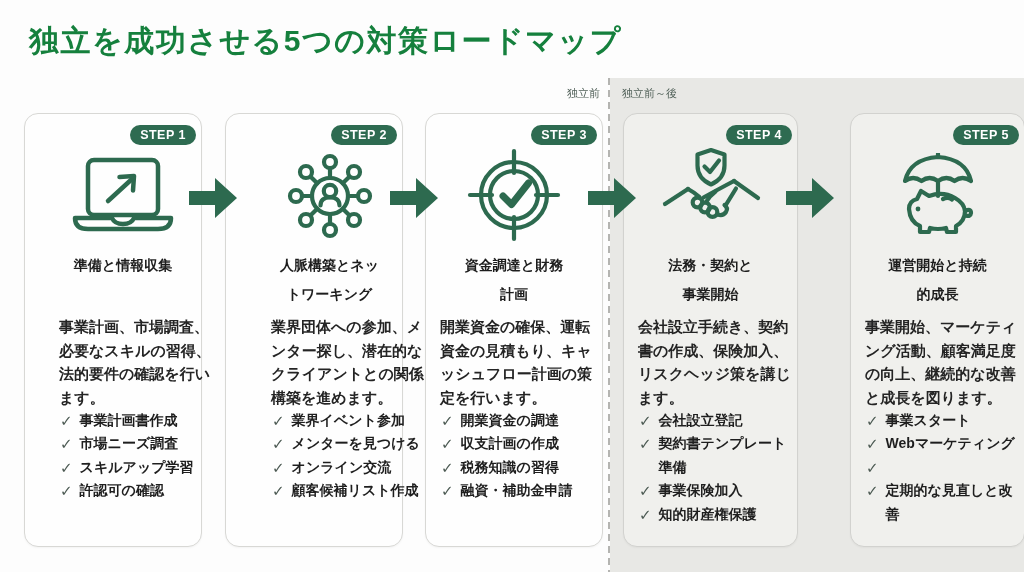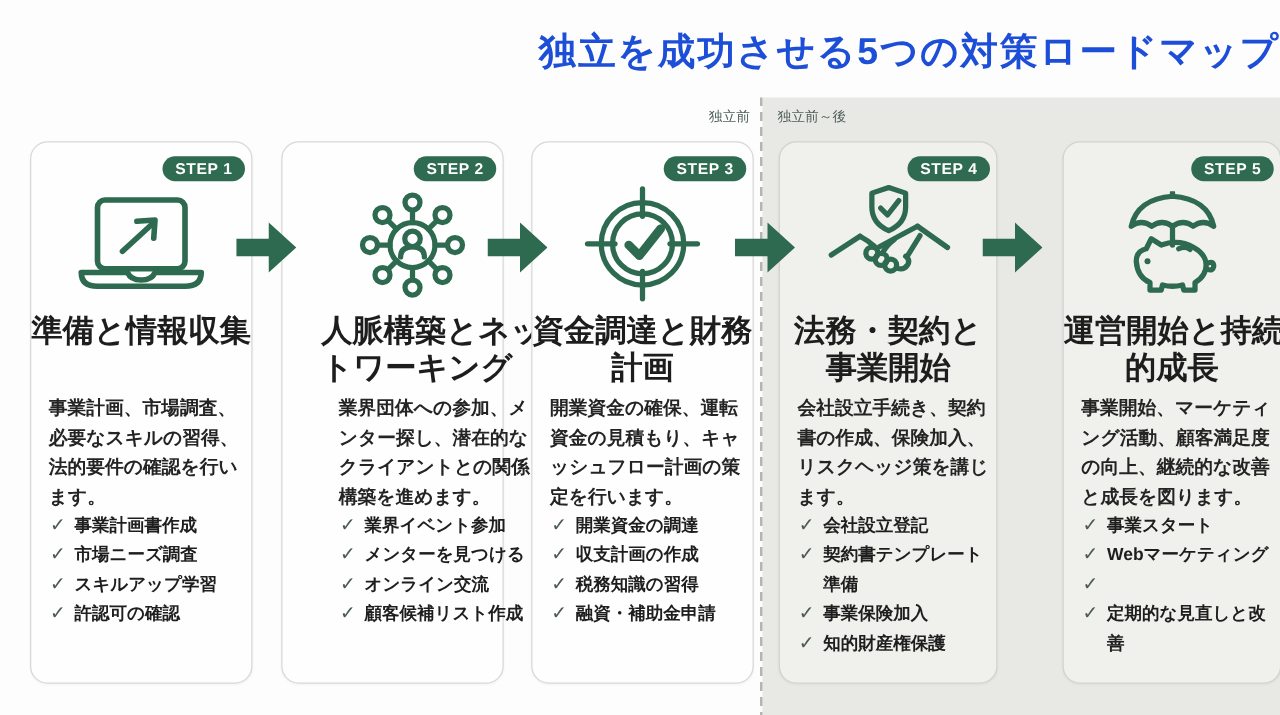--- a/index.html
+++ b/index.html
@@ -1,49 +1,49 @@
 <!DOCTYPE html>
 <html><head>
 <meta charset="utf-8">
 <style>
   * { margin:0; padding:0; box-sizing:border-box; }
   html,body { width:1024px; height:572px; }
   body { font-family:"Liberation Sans","DejaVu Sans",sans-serif; background:#fdfdfd; position:relative; overflow:hidden; }
   .gray-zone { position:absolute; left:610px; top:78px; width:414px; height:494px; background:#e8e8e5; }
   .dash-line { position:absolute; left:608px; top:78px; width:2px; height:494px; background-image:repeating-linear-gradient(to bottom, #b4b4b1 0 7px, transparent 7px 12px); }
-  .main-title { position:absolute; top:21px; left:0; width:100%; text-align:right; font-size:30px; font-weight:bold; color:#1d4ed8; letter-spacing:1.5px;padding-left:29px; }
+  .main-title { position:absolute; top:21px; left:0; width:100%; text-align:left; font-size:30px; font-weight:bold; color:#15803d; letter-spacing:1.5px;padding-left:29px; }
   .phase-label { position:absolute; top:86px; font-size:11px; color:#4f5f57; }
   .phase-before { right:424px; }
   .phase-after { left:622px; }
   .card { position:absolute; top:113px; height:434px; border-radius:14px; background:#fefefe; border:1px solid #d8d8d5; box-shadow:0 1px 2px rgba(0,0,0,0.04); }
   .card.gray { background:#f0f0ed; border-color:#d2d2cf; }
   .badge { position:absolute; top:11px; right:5px; background:#2e6b51; color:#ffffff; font-size:12.5px; font-weight:bold; letter-spacing:0.5px; padding:3px 10px; border-radius:11px; }
   .icon-box { margin-top:39px; height:84px; display:flex; align-items:center; justify-content:center; }
-  .card-title { margin-top:14px; height:58px; font-size:25px; font-weight:bold; line-height:29px; text-align:center; white-space:pre; color:#1d1d1d; }
+  .card-title { margin-top:14px; height:58px; font-size:14px; font-weight:bold; line-height:29px; text-align:center; white-space:pre; color:#1d1d1d; }
   .card-body { margin:6px 0 0 14px; font-size:15px; font-weight:600; line-height:23.5px; white-space:pre; color:#242424; }
   .checklist { margin:0 0 0 15px; }
   .check-row { display:flex; font-size:14px; font-weight:600; line-height:23.4px; color:#1e1e1e; }
   .check-mark { color:#4c5a53; margin-right:7px; flex:0 0 auto; font-size:15px; font-weight:normal; }
   .check-text { white-space:pre; }
   .arrow { position:absolute; top:176px; width:48px; height:44px; z-index:5; }
   svg.icon { stroke:#2d6a4f; fill:none; stroke-linecap:round; stroke-linejoin:round; }
 </style>
 </head>
 <body>
 
 <div class="gray-zone"></div>
 <div class="dash-line"></div>
 
 <div class="main-title">独立を成功させる5つの対策ロードマップ</div>
 
 <div class="phase-label phase-before">独立前</div>
 <div class="phase-label phase-after">独立前～後</div>
 
 <div id="cards-root">
-  <div class="card" style="left: 24px; width: 178px;">
+  <div class="card" style="left: 24px; width: 178px; padding-left: 20px;">
     <div class="badge">STEP 1</div>
     <div class="icon-box">
         <svg class="icon" width="104" height="76" viewBox="0 0 104 76" stroke-width="4.5">
           <rect x="17" y="3" width="70" height="55" rx="6"></rect>
           <path d="M37 44 L61 22"></path>
           <path d="M48.5 20 L63 19 L62 33.5"></path>
           <path d="M4 61 H41 Q43.5 67 52 67 Q60.5 67 63 61 H100 V61 Q100 72 87 72 H17 Q4 72 4 61 Z"></path>
         </svg>
       </div>
     <div class="card-title">準備と情報収集</div>

